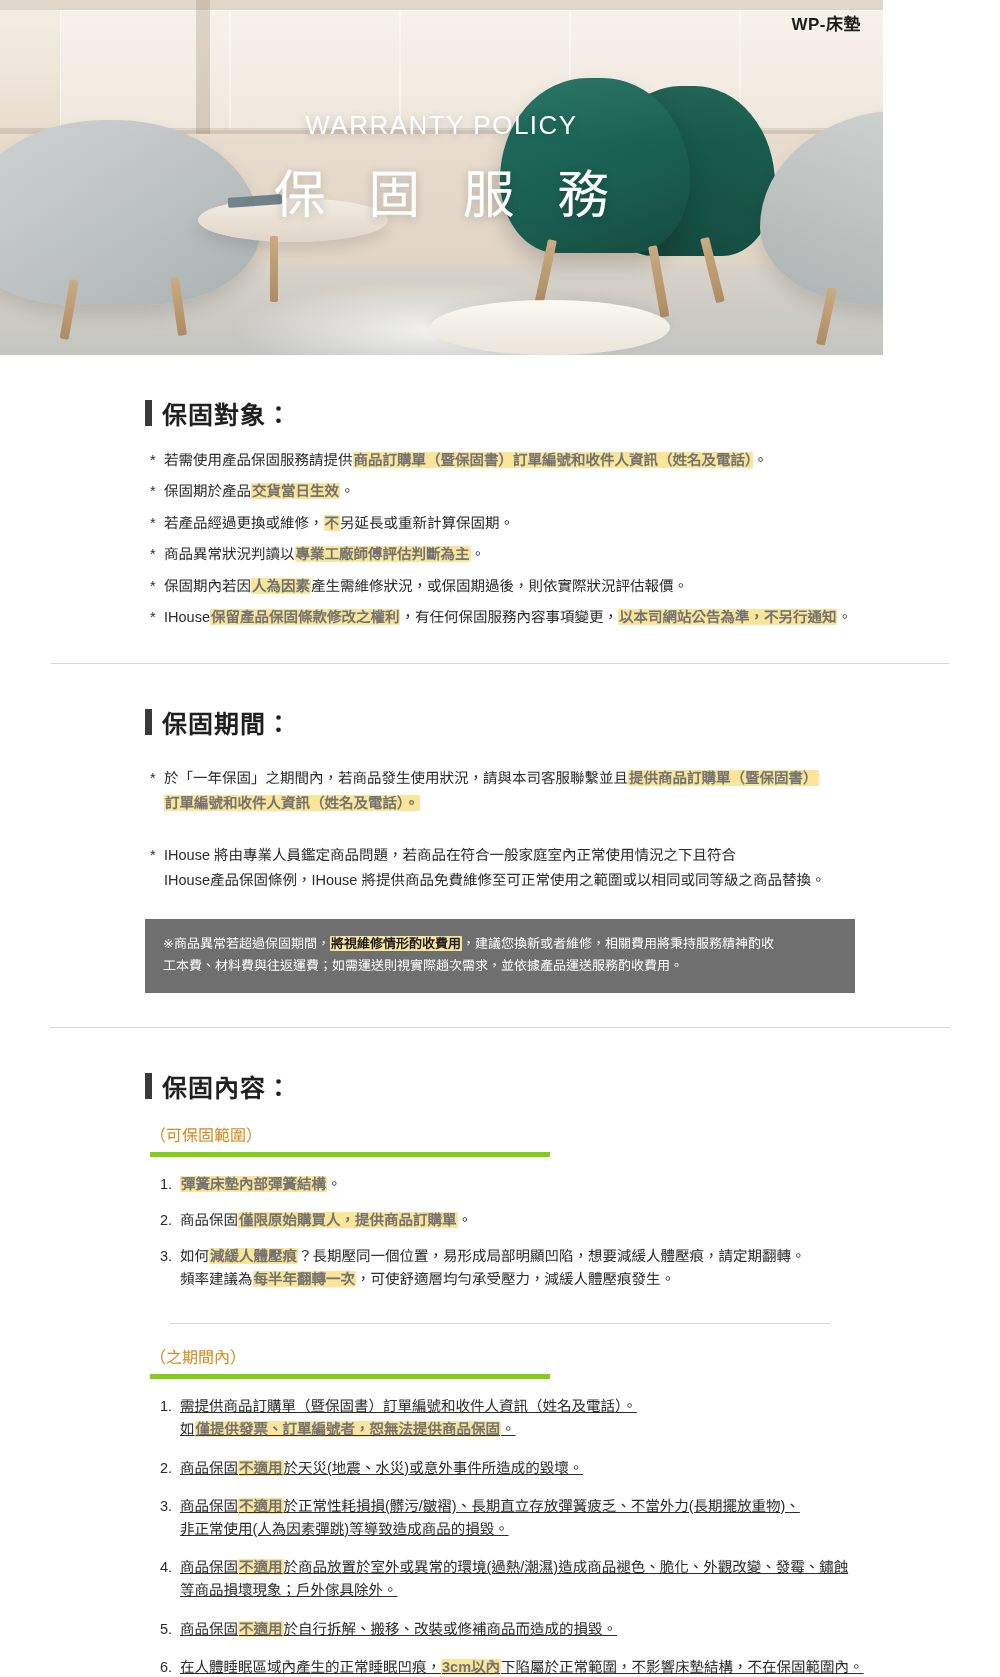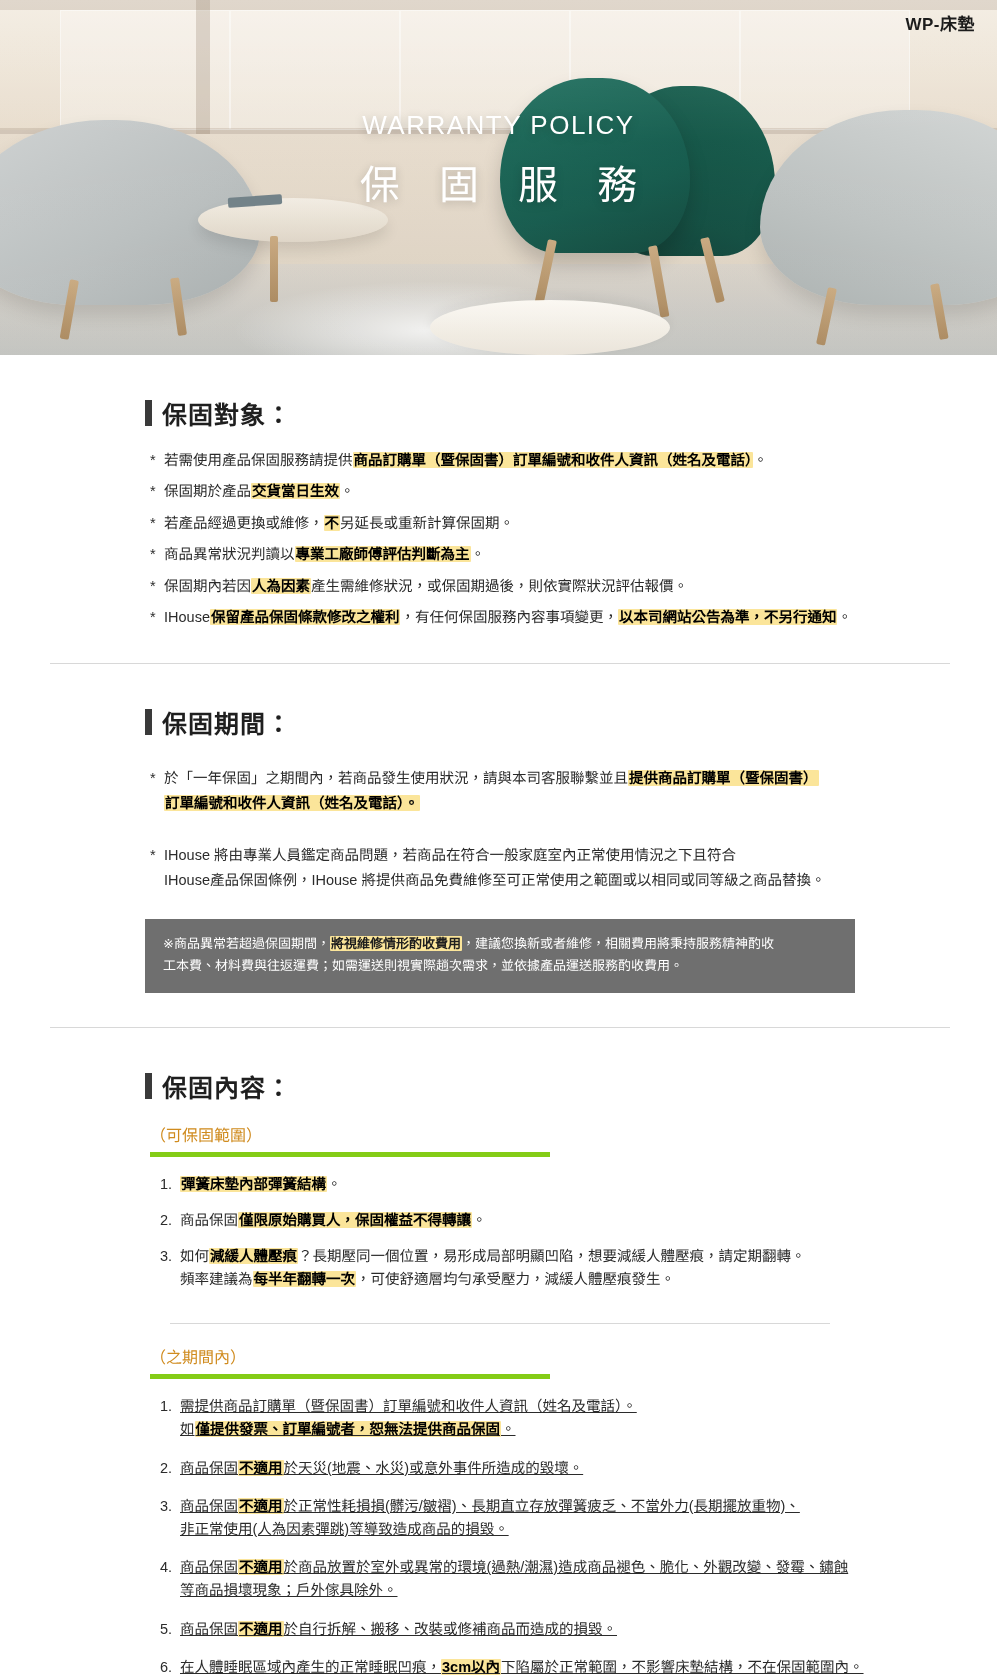--- a/index.html
+++ b/index.html
@@ -11,21 +11,21 @@
     width: 1000px;
     font-family: "Liberation Sans", "DejaVu Sans", sans-serif;
     color: #2b2b2b;
     -webkit-font-smoothing: antialiased;
   }
   .page { width: 1000px; position: relative; }
 
   
   .hero {
     position: relative;
-    width: 997px;
+    width: 883px;
     height: 355px;
     overflow: hidden;
     background: #cfc3b5;
   }
   .hero-bg {
     position: absolute; inset: 0;
     background:
       
       radial-gradient(ellipse 280px 70px at 430px 330px, rgba(255,255,255,0.75), rgba(255,255,255,0) 70%),
       linear-gradient(to bottom, rgba(0,0,0,0) 72%, rgba(150,160,160,0.25) 100%),
@@ -106,21 +106,21 @@
     color: #ffffff;
     text-shadow: 0 2px 10px rgba(0,0,0,0.22);
   }
   .hero-en {
     font-size: 26px;
     letter-spacing: 1.5px;
     font-weight: 400;
     margin-bottom: 12px;
   }
   .hero-zh {
-    font-size: 40px;
+    font-size: 52px;
     letter-spacing: 14px;
     font-weight: 400;
     margin-left: 14px;
   }
   .doc-code {
     position: absolute;
     right: 22px; top: 10px;
     font-size: 17px;
     font-weight: 700;
     color: #1c1c1c;
@@ -148,21 +148,21 @@
     display: flex;
     font-size: 14.5px;
     line-height: 1.55;
     margin: 0 0 9px 30px;
     color: #2b2b2b;
   }
   .star { width: 14px; flex: 0 0 14px; color: #2b2b2b; }
   .btxt { flex: 1; }
   mark.hl {
     background: #fbe59a;
-    color: #000000;
+    color: #737373;
     font-weight: 700;
     padding: 0 1px;
     border-radius: 1px;
   }
   .divider {
     height: 1px;
     background: #d8d8d8;
     margin: 34px 50px 0 50px;
   }
 
@@ -319,21 +319,21 @@
 
     <div class="section">
       <div class="sec-head">
         <div class="sec-bar"></div>
         <div class="sec-title">保固內容：</div>
       </div>
 
       <div class="scope-label">（可保固範圍）</div>
       <ol class="num" id="in-list">
           <li><mark class="hl">彈簧床墊內部彈簧結構</mark>。</li>
-          <li>商品保固<mark class="hl">僅限原始購買人，保固權益不得轉讓</mark>。</li>
+          <li>商品保固<mark class="hl">僅限原始購買人，提供商品訂購單</mark>。</li>
           <li>如何<mark class="hl">減緩人體壓痕</mark>？長期壓同一個位置，易形成局部明顯凹陷，想要減緩人體壓痕，請定期翻轉。<br>頻率建議為<mark class="hl">每半年翻轉一次</mark>，可使舒適層均勻承受壓力，減緩人體壓痕發生。</li>
         </ol>
 
       <div class="divider" style="margin:32px 50px 0 50px;"></div>
 
       <div class="scope-label" style="margin-top:20px;">（之期間內）</div>
       <ol class="num tight" id="out-list">
           <li>需提供商品訂購單（暨保固書）訂單編號和收件人資訊（姓名及電話）。<br>如<mark class="hl">僅提供發票、訂單編號者，恕無法提供商品保固</mark>。</li>
           <li>商品保固<mark class="hl">不適用</mark>於天災(地震、水災)或意外事件所造成的毀壞。</li>
           <li>商品保固<mark class="hl">不適用</mark>於正常性耗損損(髒污/皺褶)、長期直立存放彈簧疲乏、不當外力(長期擺放重物)、<br>非正常使用(人為因素彈跳)等導致造成商品的損毀。</li>

